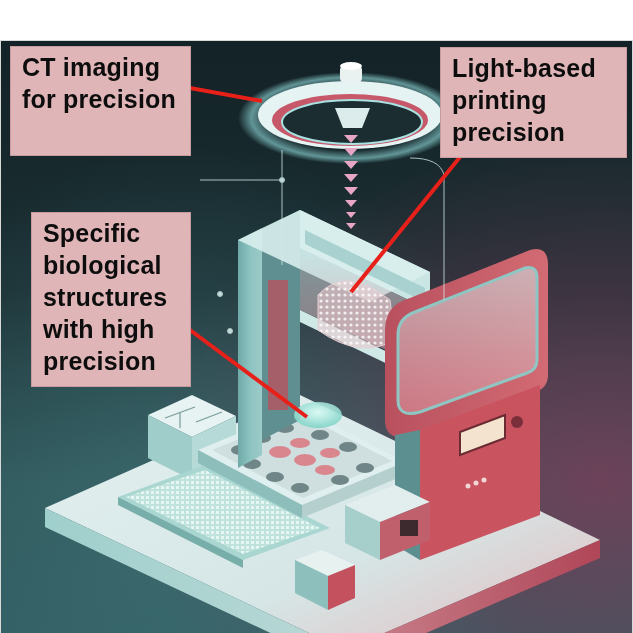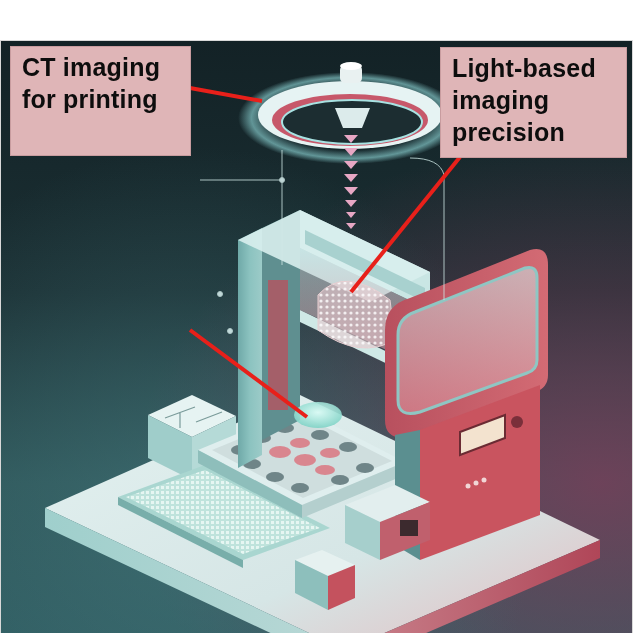--- a/index.html
+++ b/index.html
@@ -207,24 +207,31 @@
   </svg>
 
   <svg class="leader" width="633" height="633" viewBox="0 0 633 633">
     <line x1="190" y1="48" x2="262" y2="61" stroke="#e8201a" stroke-width="4"></line>
     <line x1="460" y1="117" x2="351" y2="252" stroke="#e8201a" stroke-width="4"></line>
     <line x1="190" y1="290" x2="307" y2="377" stroke="#e8201a" stroke-width="4"></line>
   </svg>
 
   <div class="callout" id="callout-ct">
     <span>CT imaging</span>
-    <span>for printing</span>
+    <span>for precision</span>
   </div>
 
   <div class="callout" id="callout-light">
     <span>Light-based</span>
-    <span>imaging</span>
+    <span>printing</span>
     <span>precision</span>
   </div>
 
+  <div class="callout" id="callout-bio">
+    <span>Specific</span>
+    <span>biological</span>
+    <span>structures</span>
+    <span>with high</span>
+    <span>precision</span>
+  </div>
 
   <div class="frame-border"></div>
 </div>
 
 </body></html>

